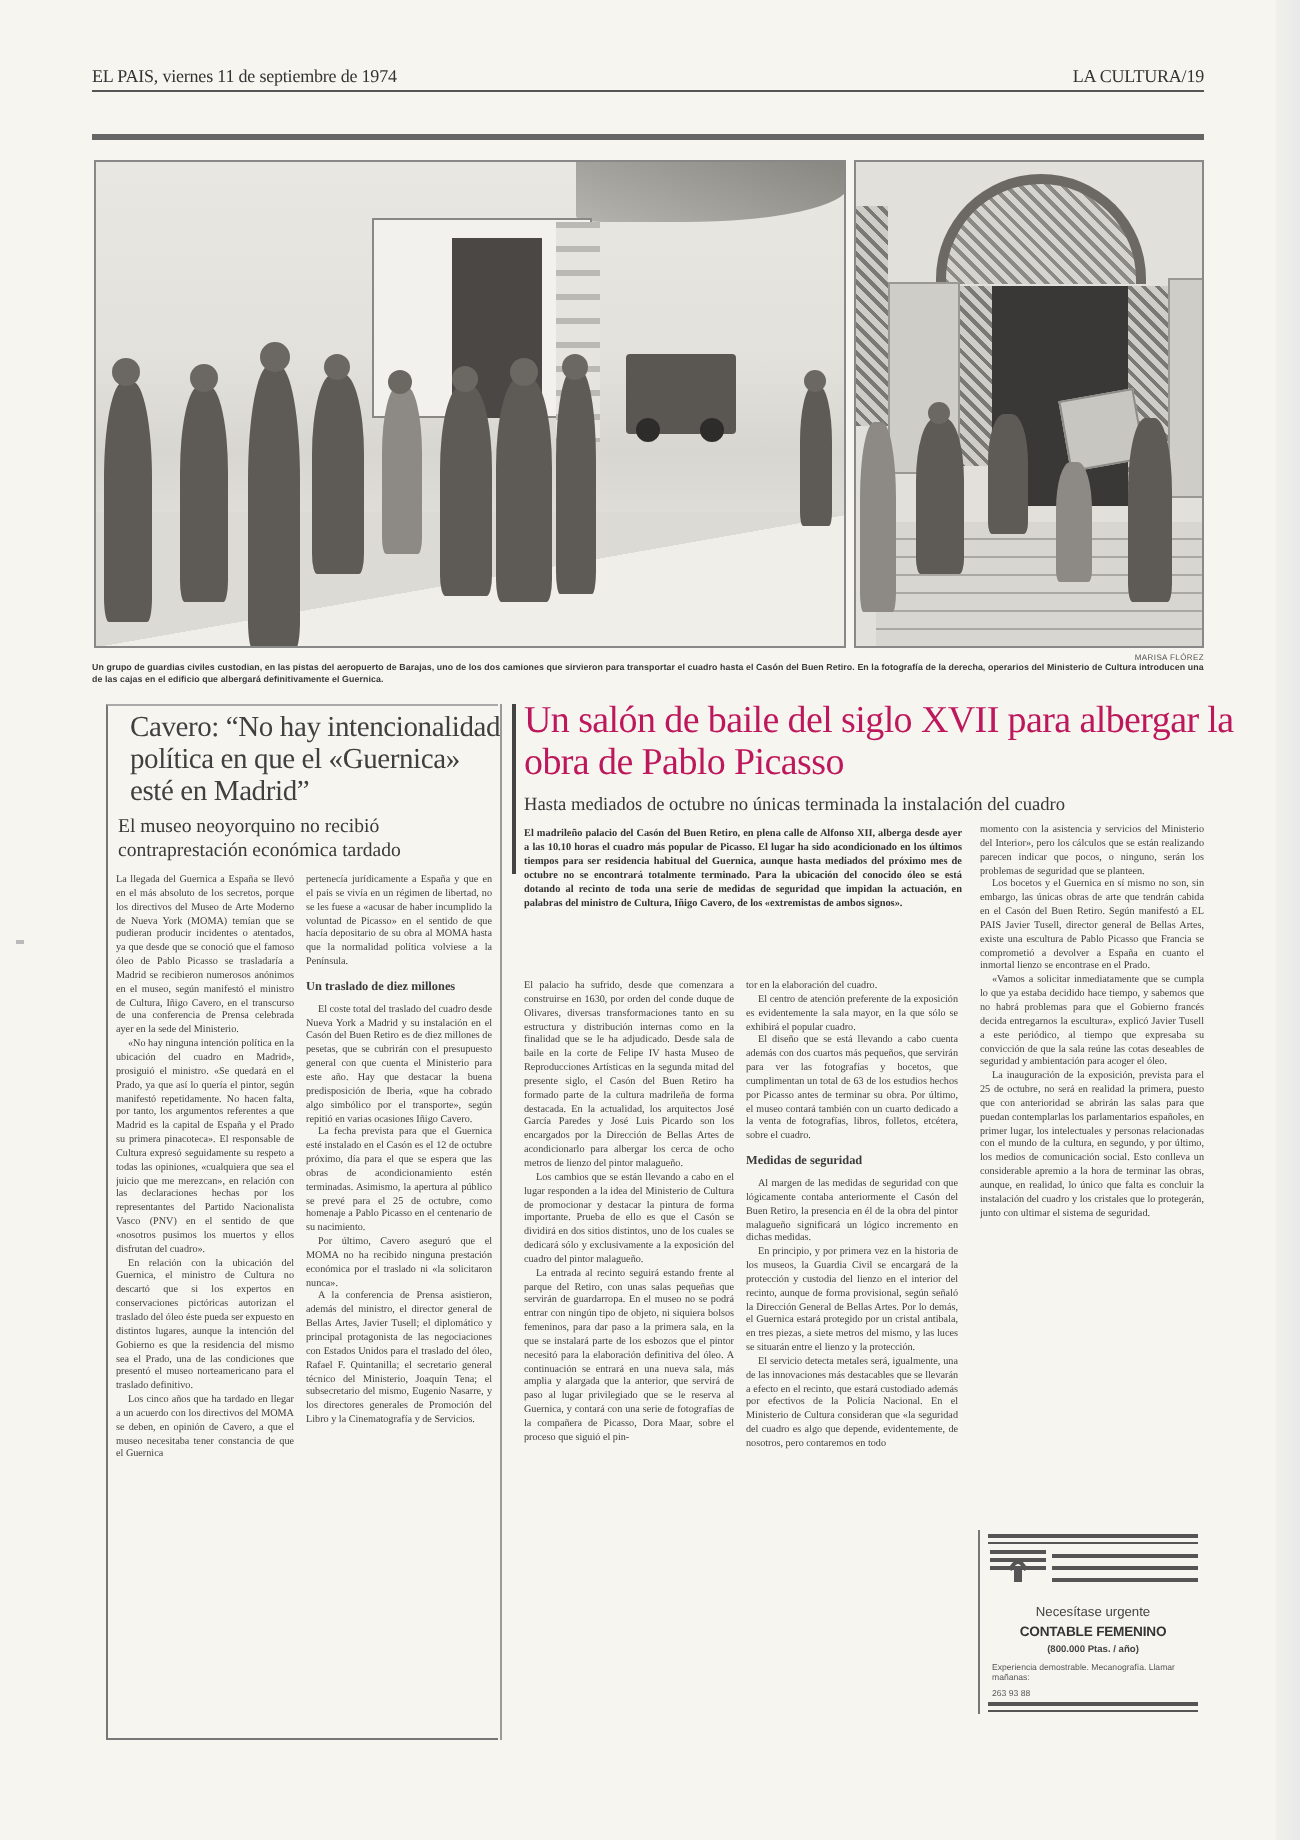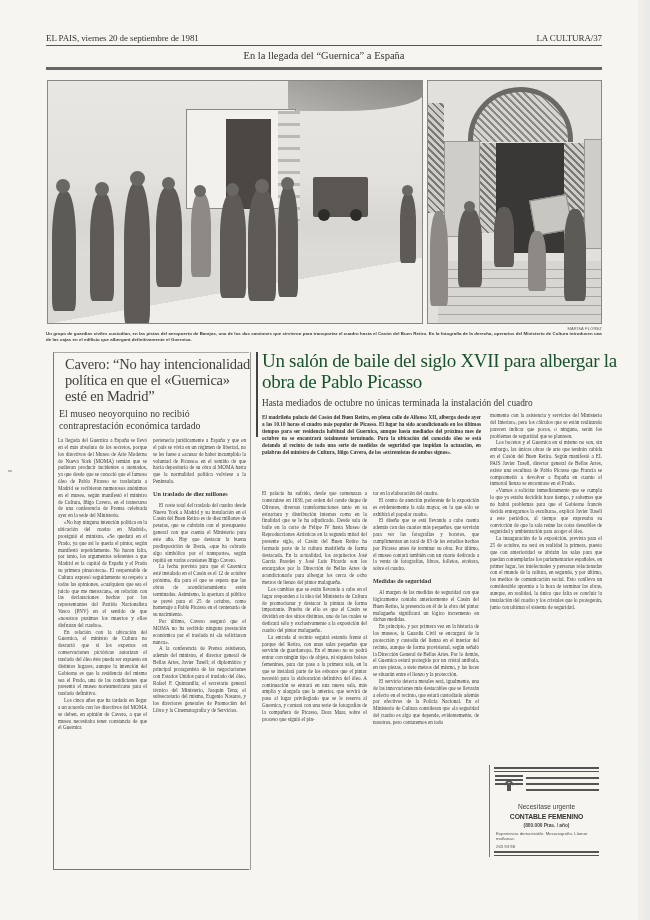--- a/index.html
+++ b/index.html
@@ -90,21 +90,21 @@
     .col h4 { font-size: 6.2px; font-weight: bold; margin: 6px 0 4px 0; text-indent: 0; }
 
     .c1 { left: 58px; top: 437px; width: 89px; height: 430px; }
     .c2 { left: 153px; top: 437px; width: 93px; height: 430px; }
 
     .vdiv { position: absolute; left: 250px; top: 352px; width: 1px; height: 518px; background: #9a9a9a; }
     .vdiv2 { position: absolute; left: 256px; top: 352px; width: 2px; height: 85px; background: #444; }
 
     .main-headline {
       position: absolute; left: 262px; top: 350px; width: 360px;
-      font-size: 19px; line-height: 21px; color: #14532d; letter-spacing: -0.3px;
+      font-size: 19px; line-height: 21px; color: #be185d; letter-spacing: -0.3px;
     }
     .main-sub {
       position: absolute; left: 262px; top: 398px; width: 360px;
       font-size: 9.3px; line-height: 11px; color: #3a3a3a;
     }
     .lead {
       position: absolute; left: 262px; top: 414px; width: 219px;
       font-size: 5.2px; line-height: 6.9px; font-weight: bold; color: #333; text-align: justify;
     }
     .c3 { left: 262px; top: 490px; width: 105px; height: 380px; }
@@ -124,25 +124,24 @@
     .ad-phone { position: absolute; left: 6px; top: 79px; font-size: 4.3px; color: #555; }
 
     .left-margin-mark { position: absolute; left: 8px; top: 470px; width: 4px; height: 2px; background: #bbb; }
   </style>
 </head>
 <body>
 
 <div class="page">
 
   <div class="masthead">
-    <span class="left">EL PAIS, viernes 20 de septiembre de 1981</span>
-    <span class="right">LA CULTURA/37</span>
+    <span class="left">EL PAIS, viernes 11 de septiembre de 1974</span>
+    <span class="right">LA CULTURA/19</span>
   </div>
   <div class="rule-thin" style="top:45px"></div>
-  <div class="section-title">En la llegada del “Guernica” a España</div>
   <div class="rule-thick"></div>
 
   <div class="photo photo-left">
     <div class="shape wing" style="left:240px;top:0;width:136px;height:30px;"></div>
     <div class="shape truck-box" style="left:138px;top:28px;width:110px;height:100px;"></div>
     <div class="shape truck-door" style="left:178px;top:38px;width:45px;height:90px;"></div>
     <div class="shape" style="left:230px;top:30px;width:22px;height:110px;background:repeating-linear-gradient(180deg,#bbb9b4 0 3px,#e6e4df 3px 12px);"></div>
     <div class="shape lorry" style="left:265px;top:96px;width:55px;height:40px;"></div>
     <div class="shape wheel" style="left:270px;top:128px;width:12px;height:12px;"></div>
     <div class="shape wheel" style="left:302px;top:128px;width:12px;height:12px;"></div>

